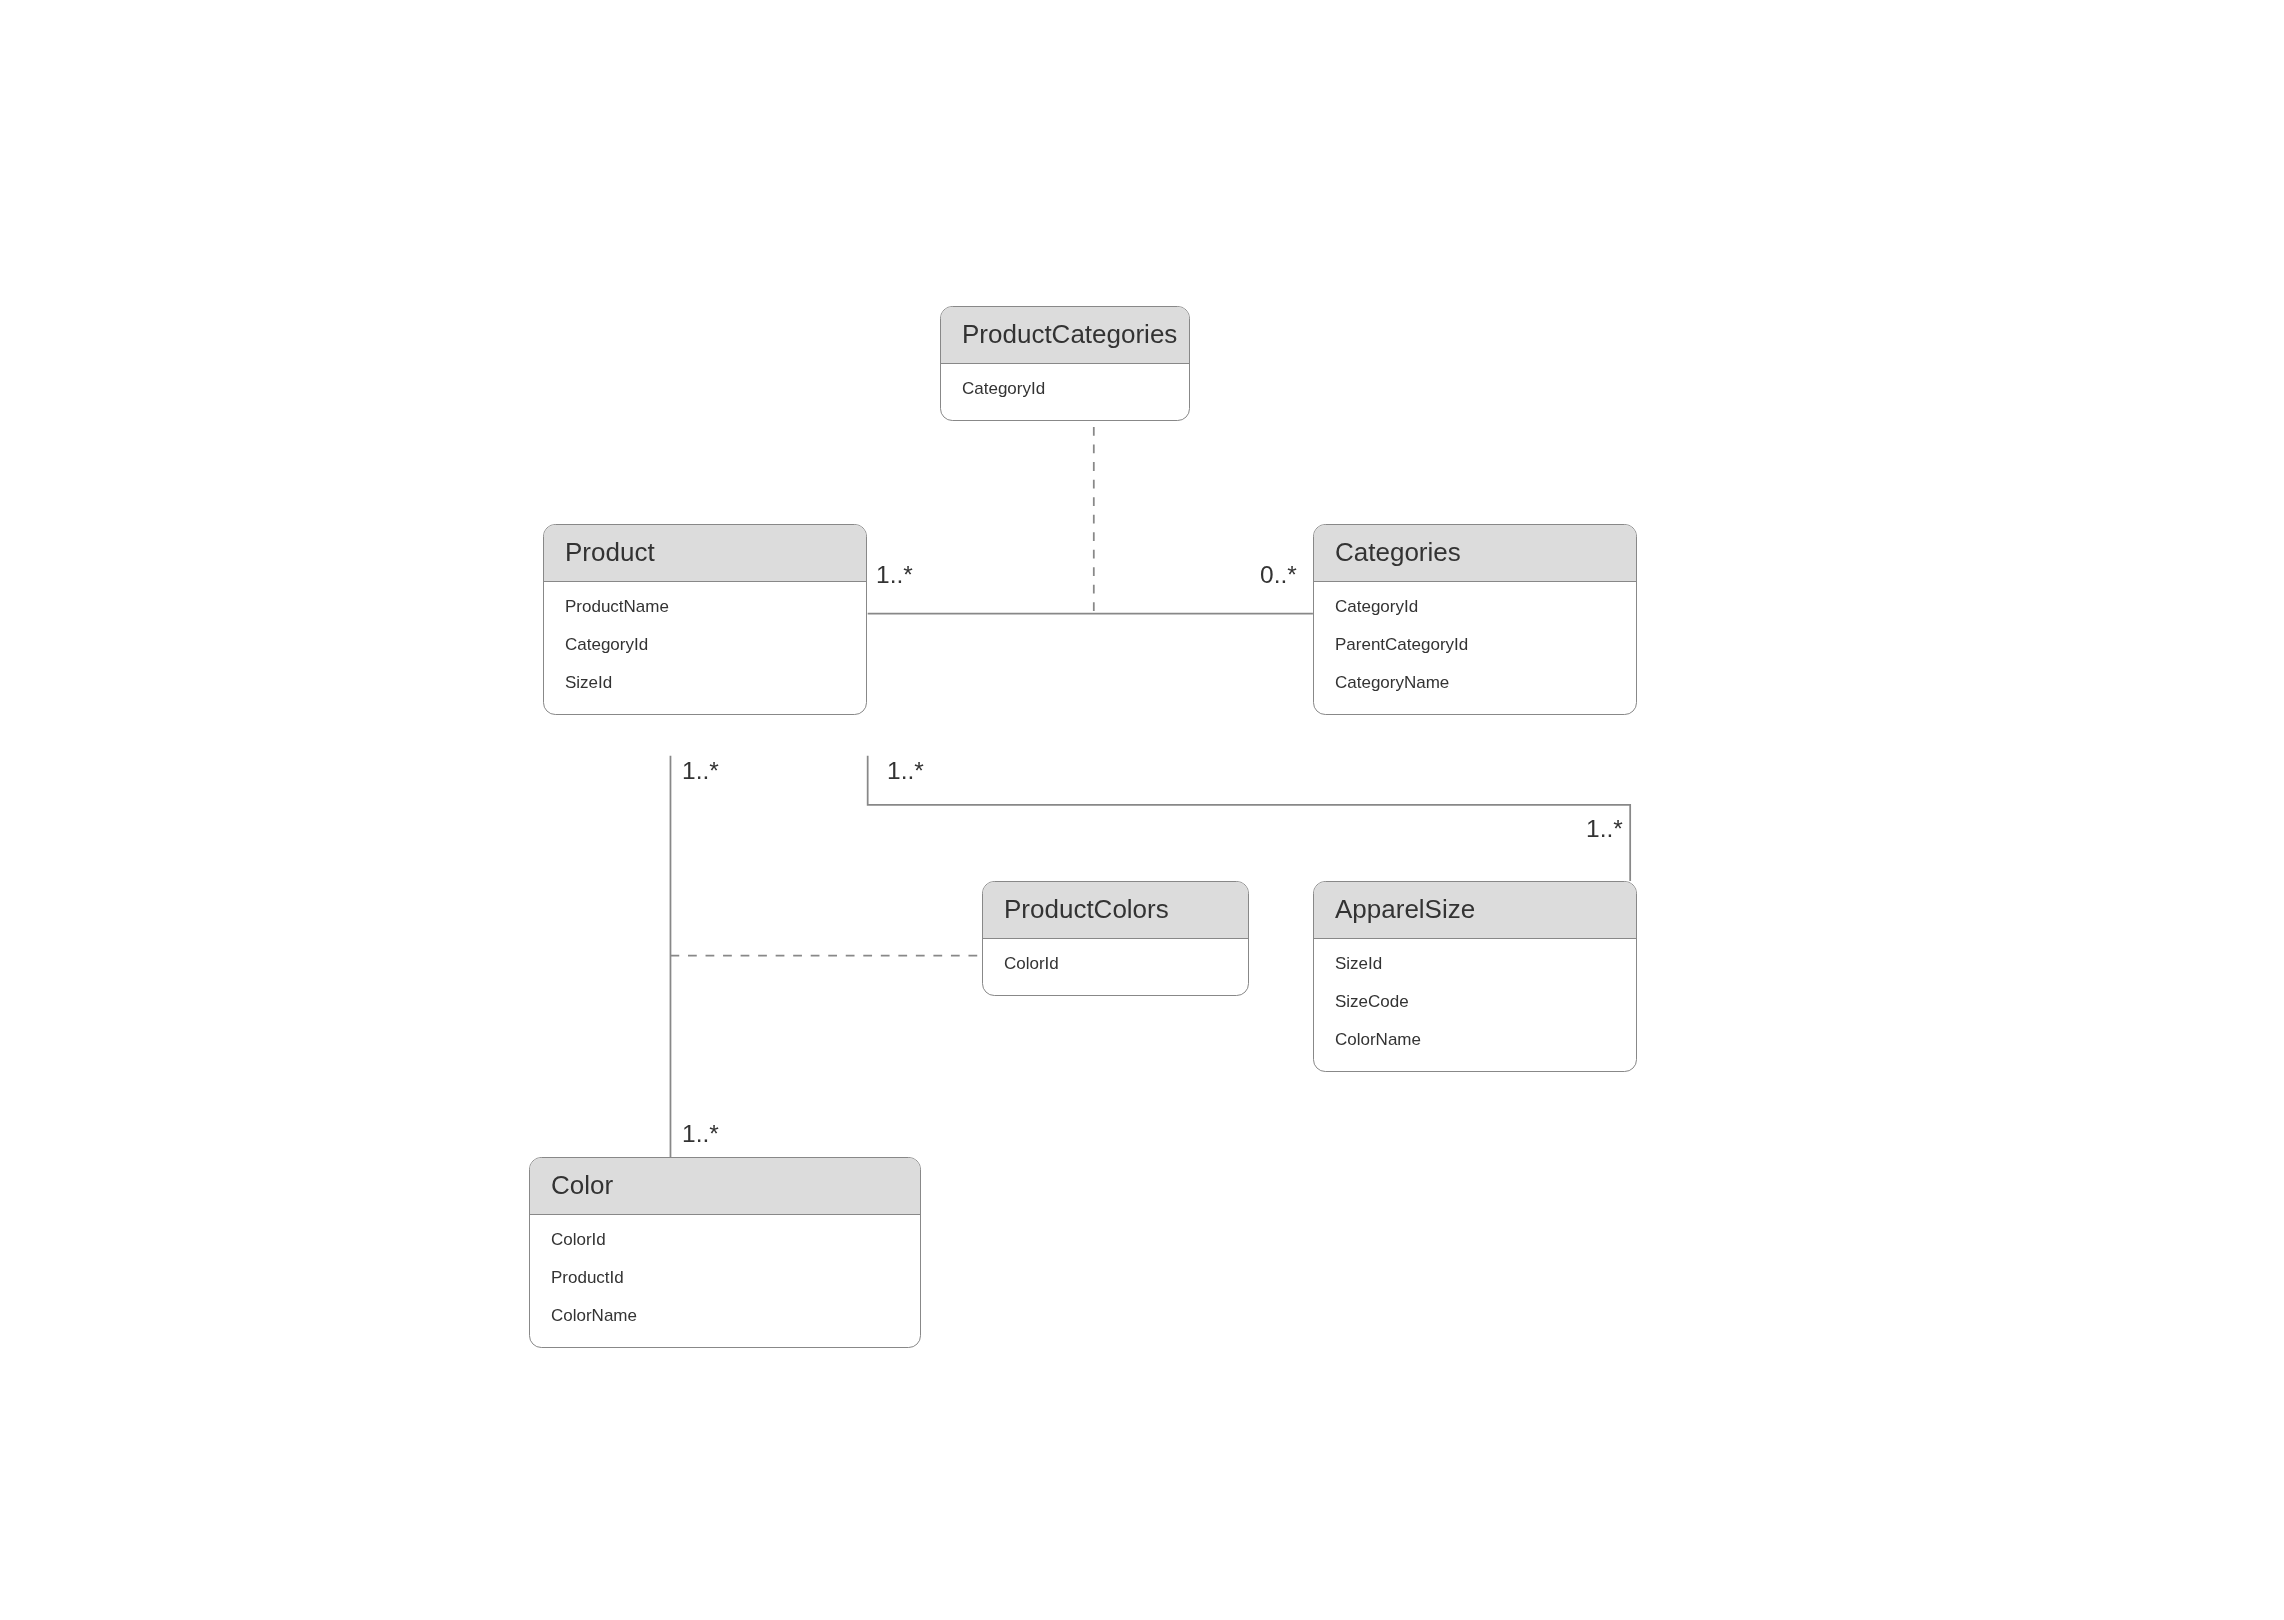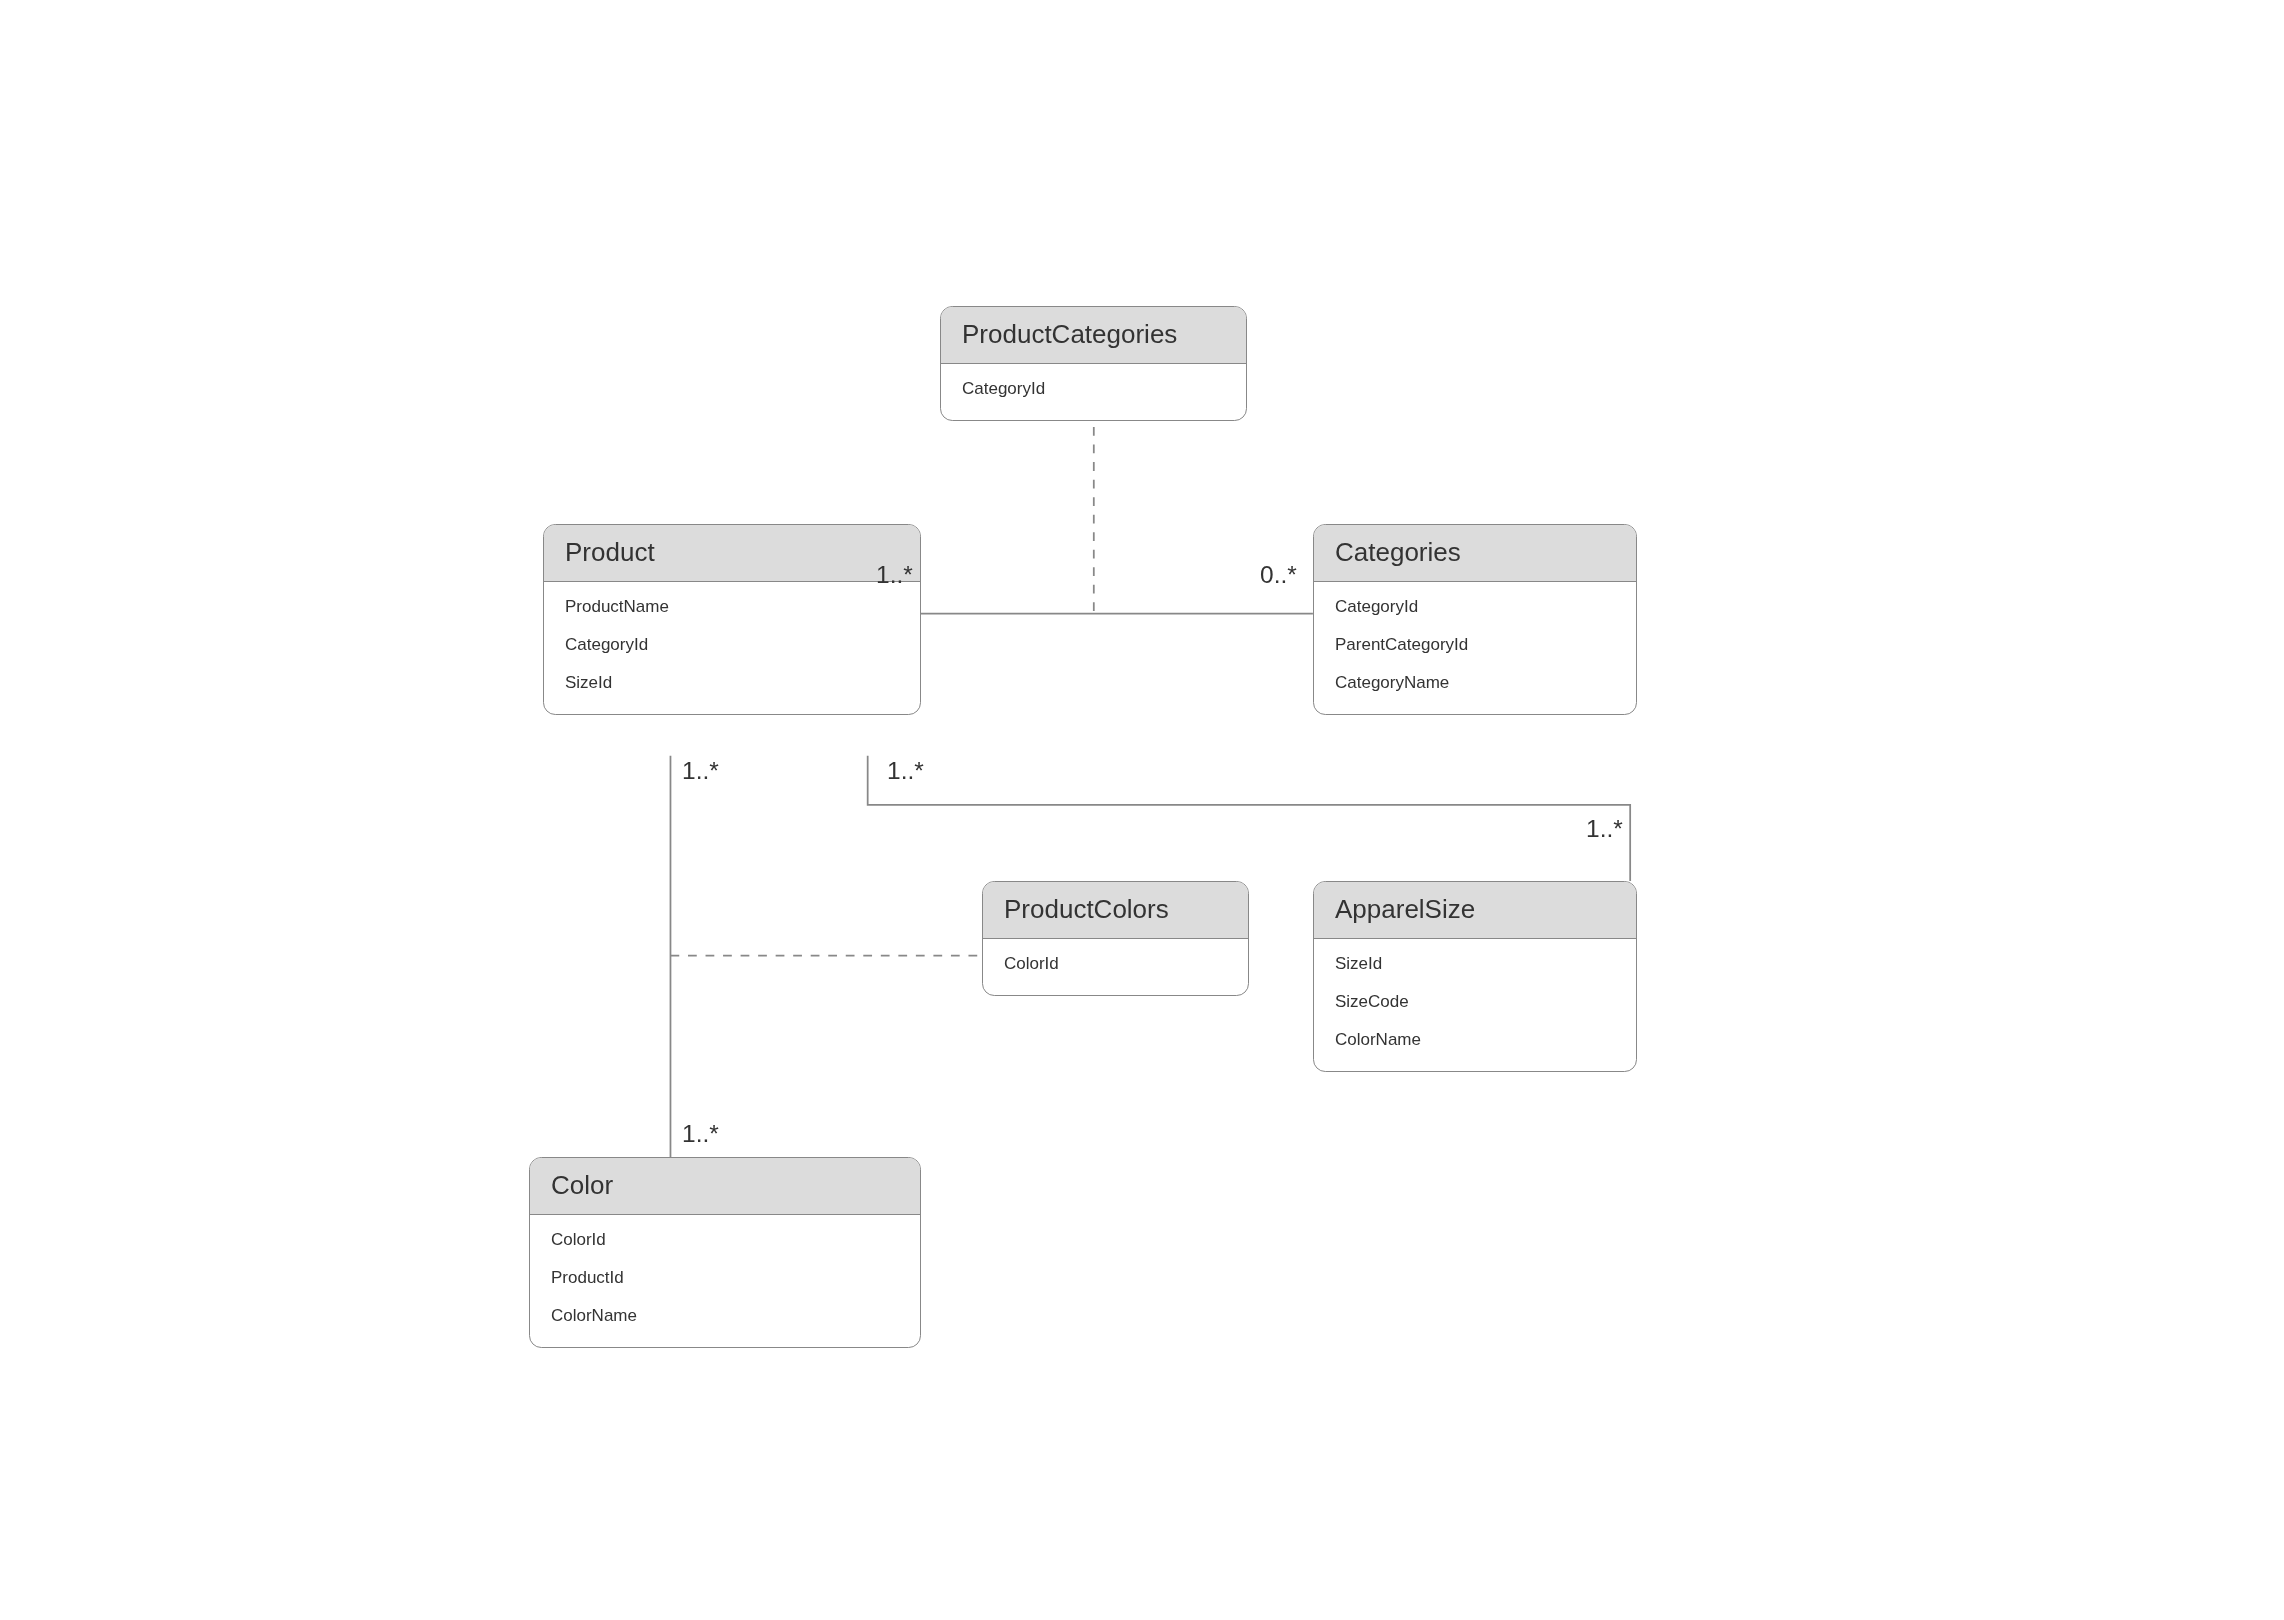--- a/index.html
+++ b/index.html
@@ -65,28 +65,28 @@
 
     <line x1="1248" y1="487" x2="1248" y2="700" stroke="#888" stroke-width="2" stroke-dasharray="10,10"></line>
 
     <path d="M 990 862 L 990 918 L 1860 918 L 1860 1005" fill="none" stroke="#888" stroke-width="2"></path>
 
     <line x1="765" y1="862" x2="765" y2="1320" stroke="#888" stroke-width="2"></line>
 
     <line x1="765" y1="1090" x2="1120" y2="1090" stroke="#888" stroke-width="2" stroke-dasharray="10,10"></line>
   </svg>
 
-  <div class="entity" style="left:940px; top:306px; width:307px;">
+  <div class="entity" style="left:940px; top:306px; width:250px;">
     <div class="title">ProductCategories</div>
     <div class="attrs">
       <div>CategoryId</div>
     </div>
   </div>
 
-  <div class="entity" style="left:543px; top:524px; width:378px;">
+  <div class="entity" style="left:543px; top:524px; width:324px;">
     <div class="title">Product</div>
     <div class="attrs">
       <div>ProductName</div>
       <div>CategoryId</div>
       <div>SizeId</div>
     </div>
   </div>
 
   <div class="entity" style="left:1313px; top:524px; width:324px;">
     <div class="title">Categories</div>

